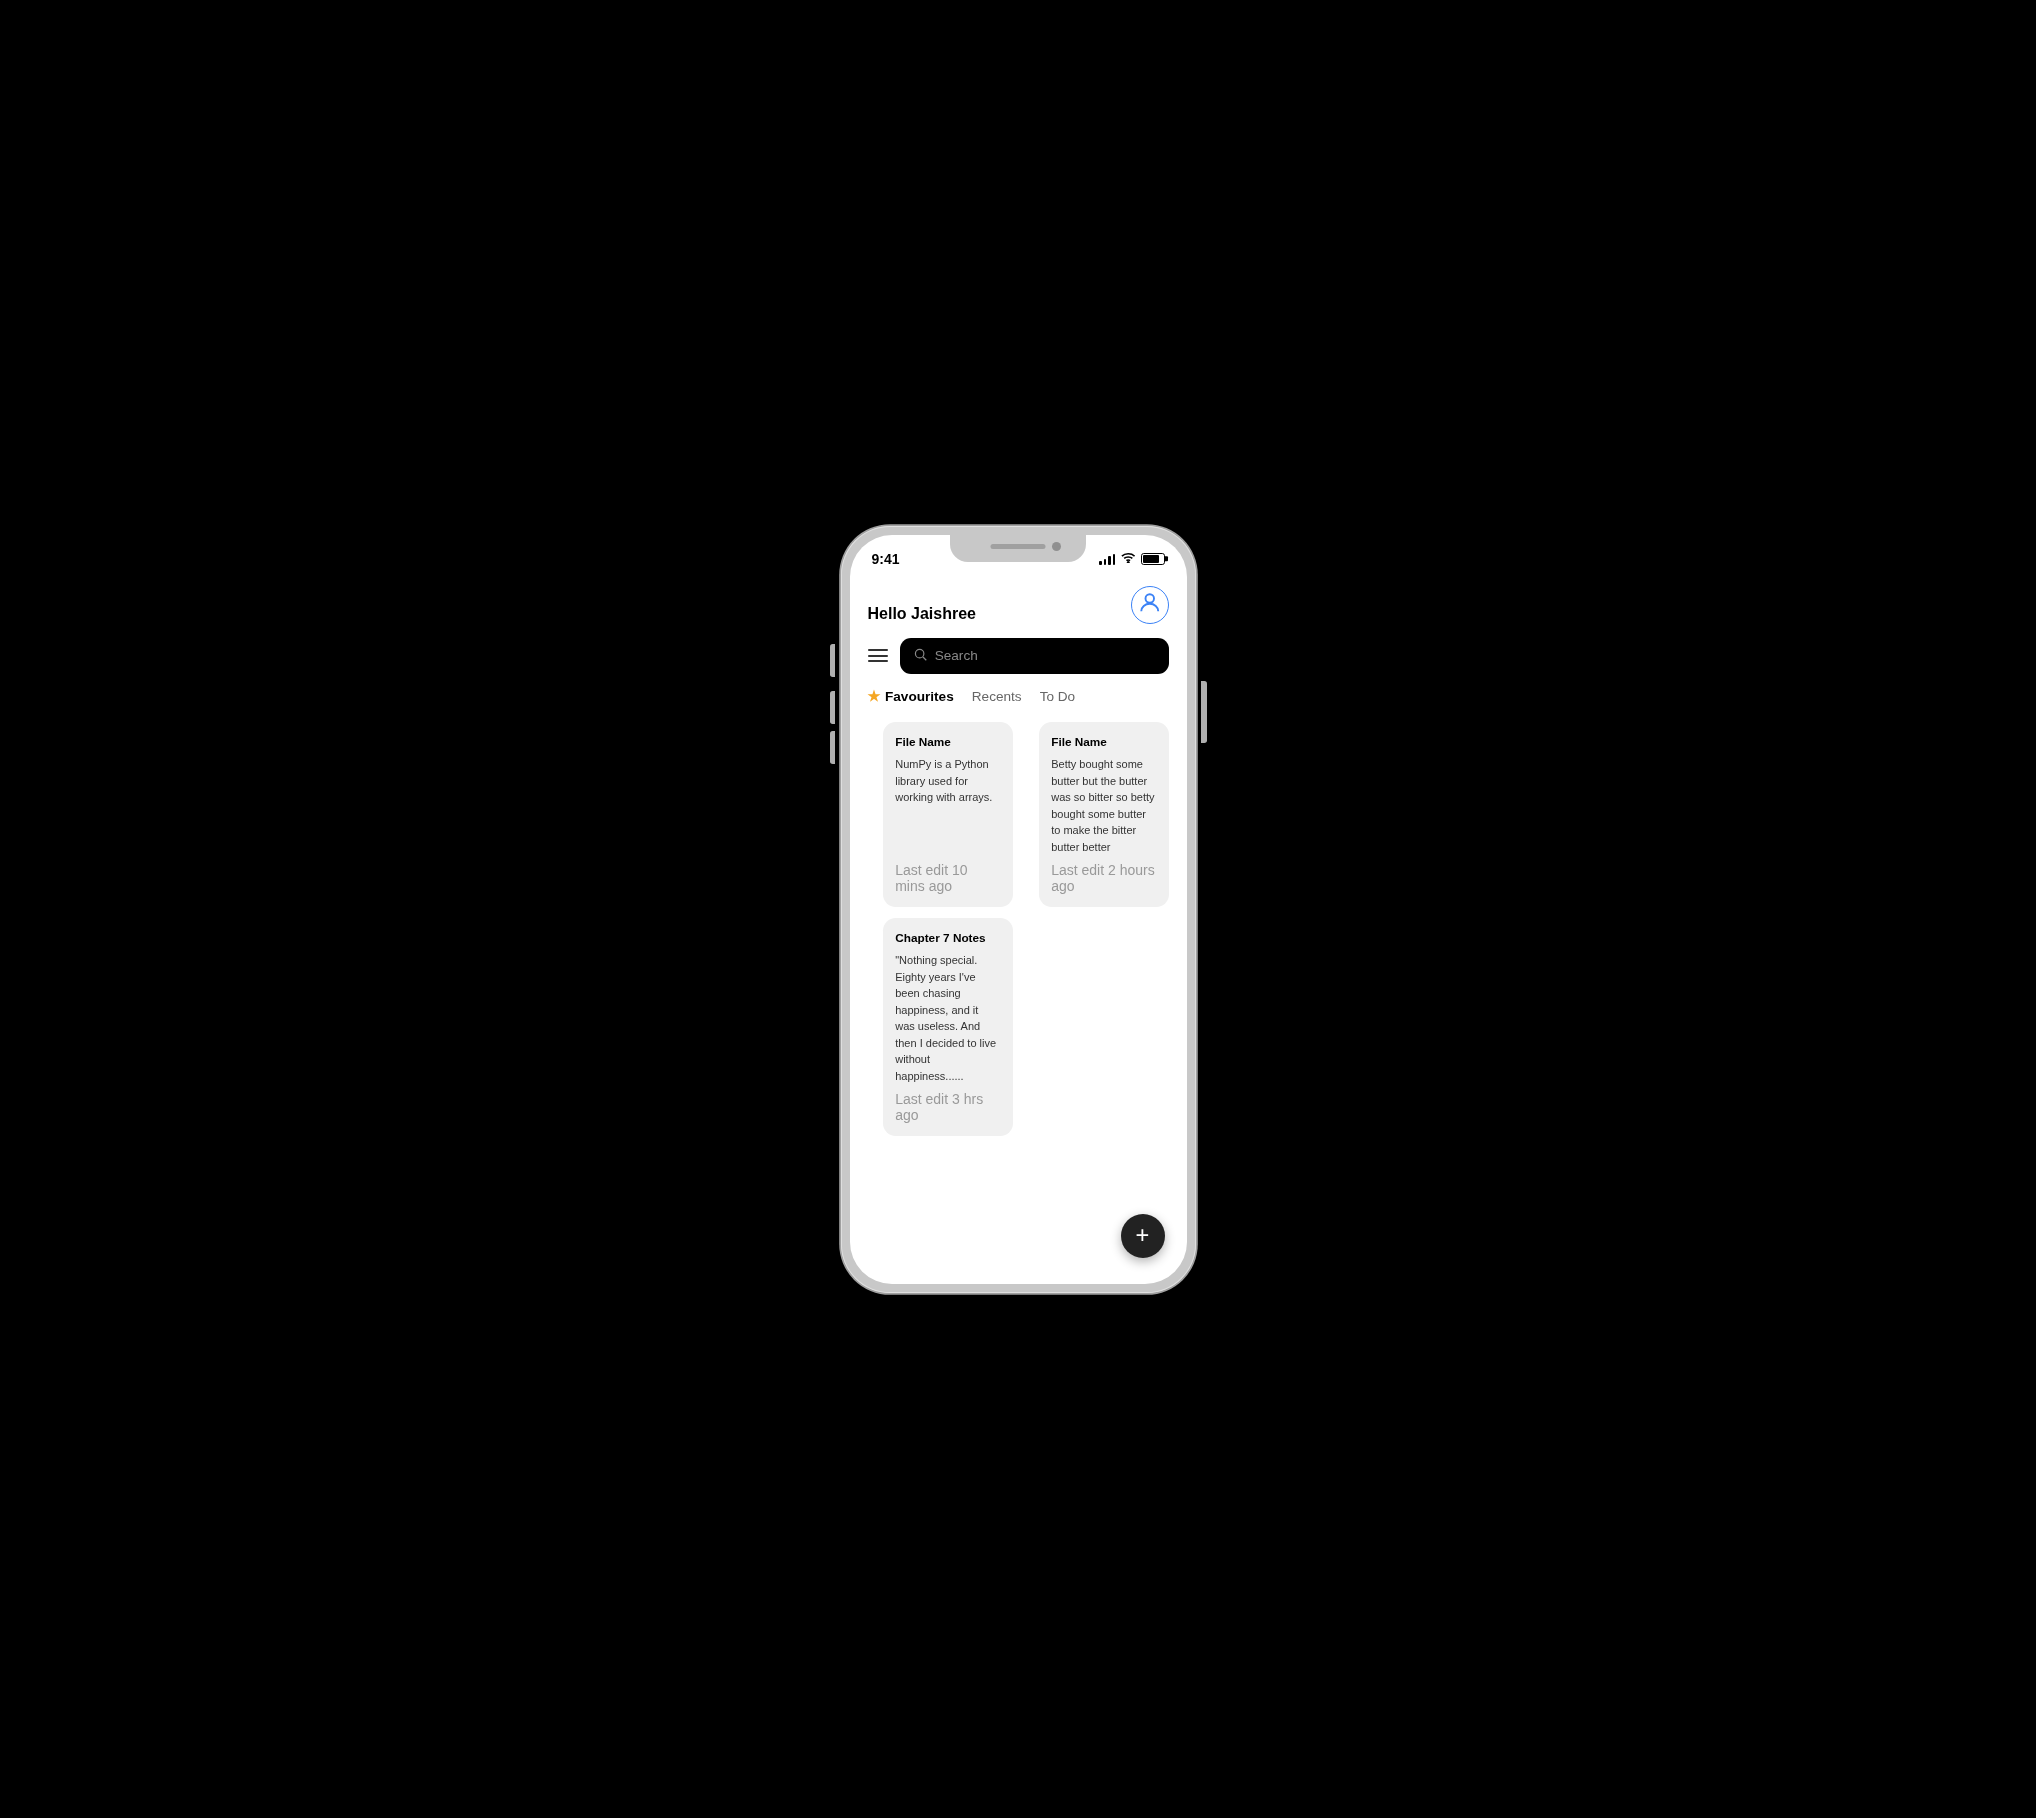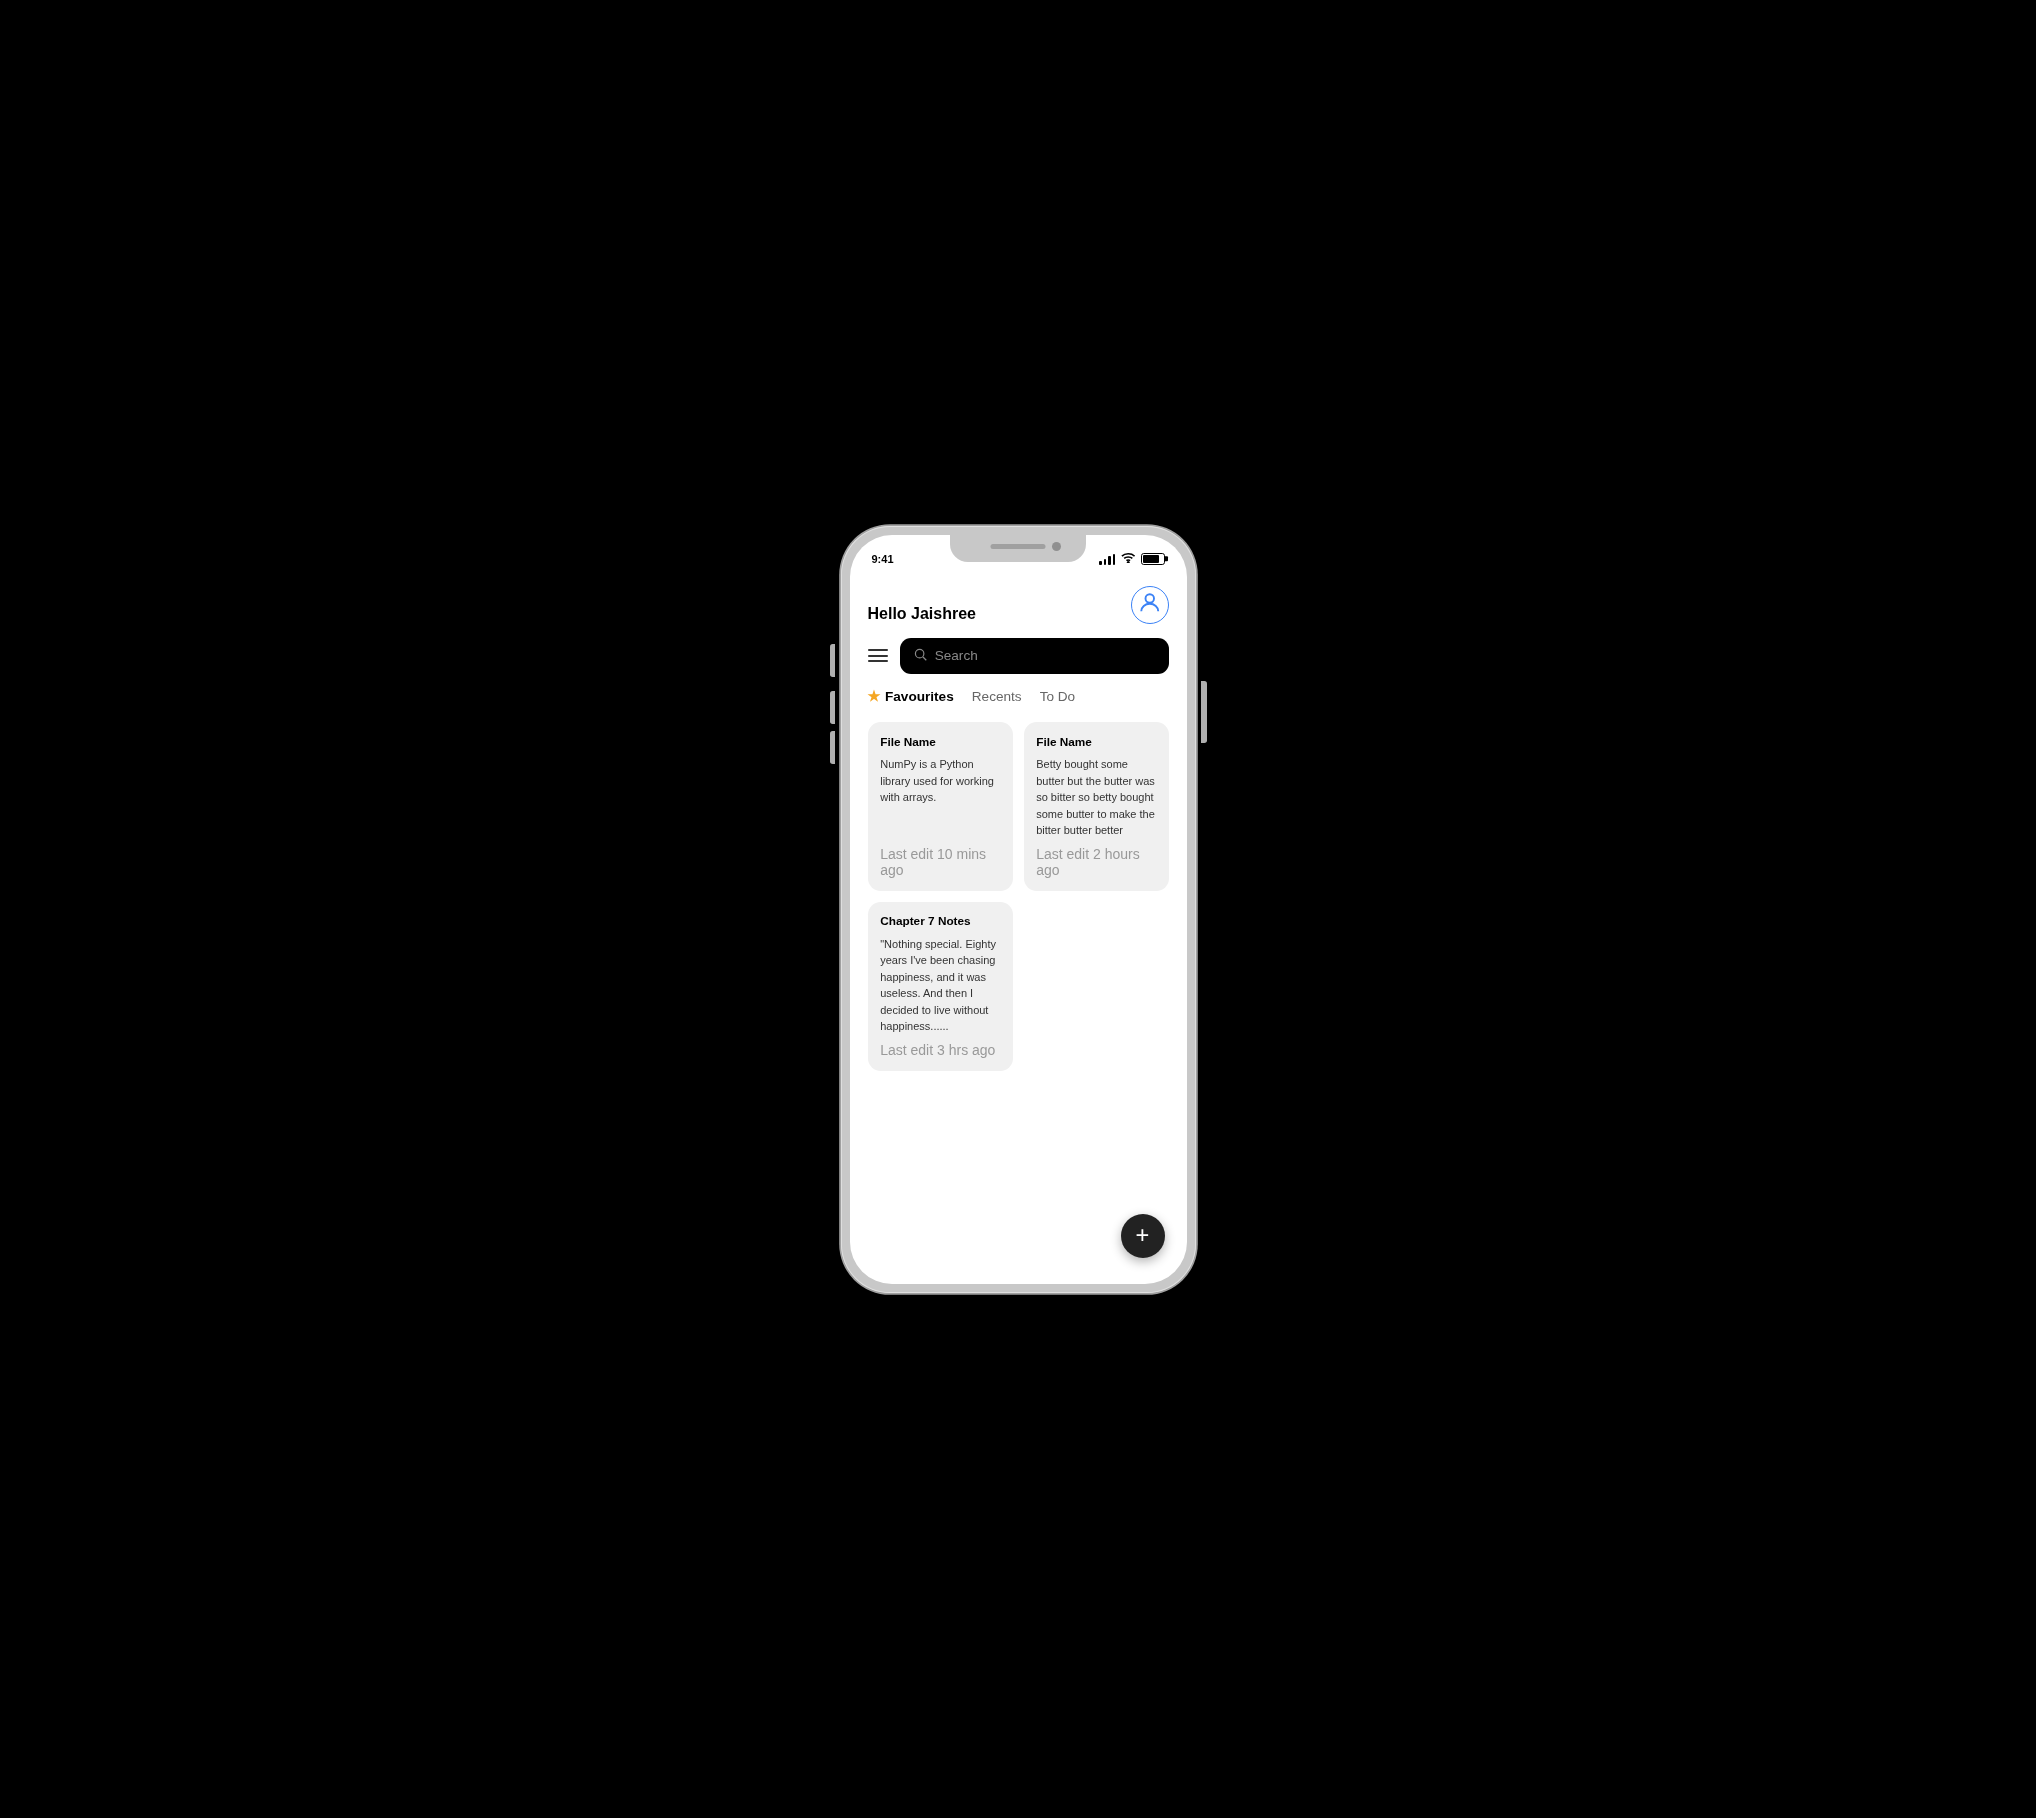--- a/index.html
+++ b/index.html
@@ -98,21 +98,21 @@
       height: 40px;
       display: flex;
       align-items: center;
       justify-content: space-between;
       padding: 0 22px;
       padding-top: 9px;
       flex-shrink: 0;
     }
 
     .status-time {
-      font-size: 11px;
+      font-size: 14px;
       font-weight: 600;
       color: #000;
     }
 
     .status-icons {
       display: flex;
       align-items: center;
       gap: 5.5px;
     }
 
@@ -296,20 +296,21 @@
     .note-card {
       background: #f0f0f0;
       border-radius: 12.7px;
       padding: 12.7px;
       cursor: pointer;
       min-height: 127px;
       display: flex;
       flex-direction: column;
       justify-content: space-between;
       position: relative;
+      margin-left: 15px;
     }
 
     .note-title {
       font-size: 11.8px;
       font-weight: 700;
       color: #000;
       margin-bottom: 7.3px;
     }
 
     .note-body {

